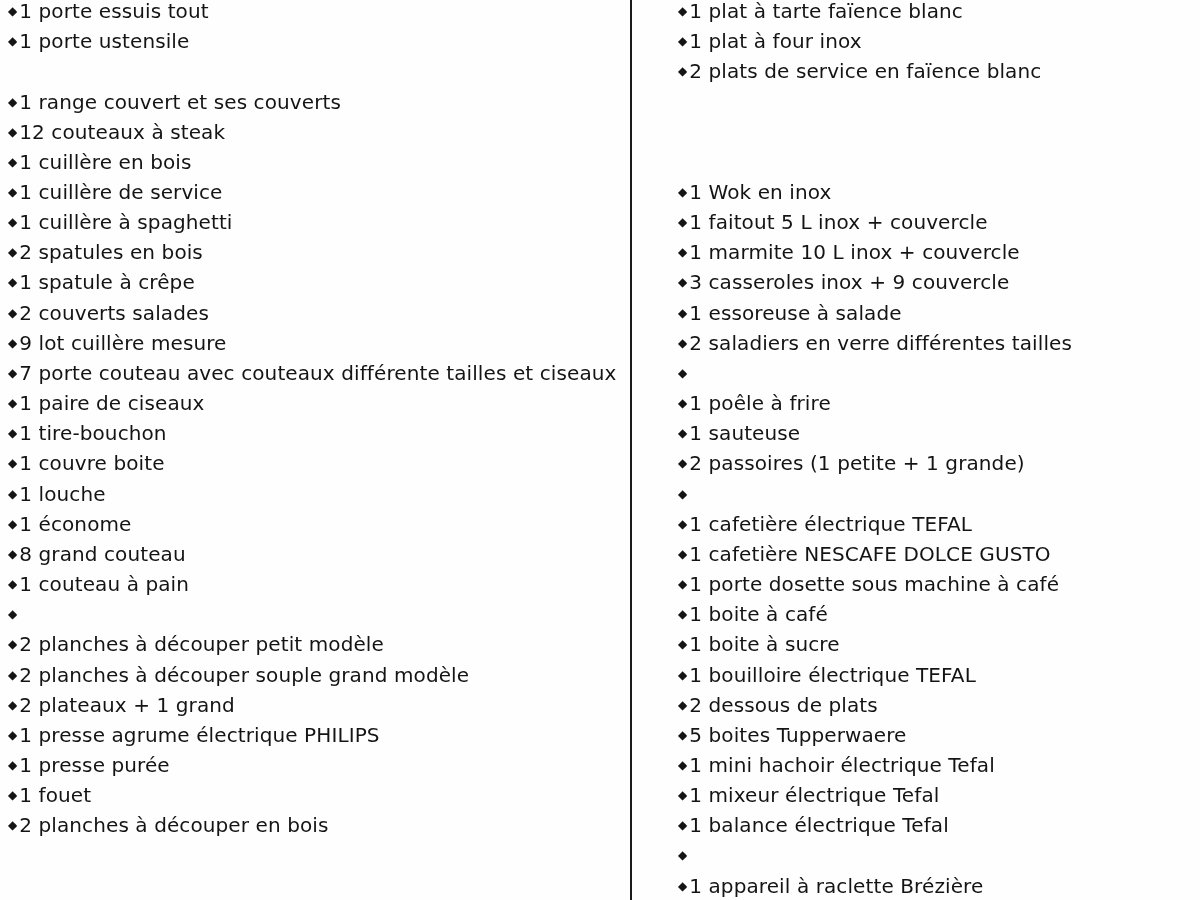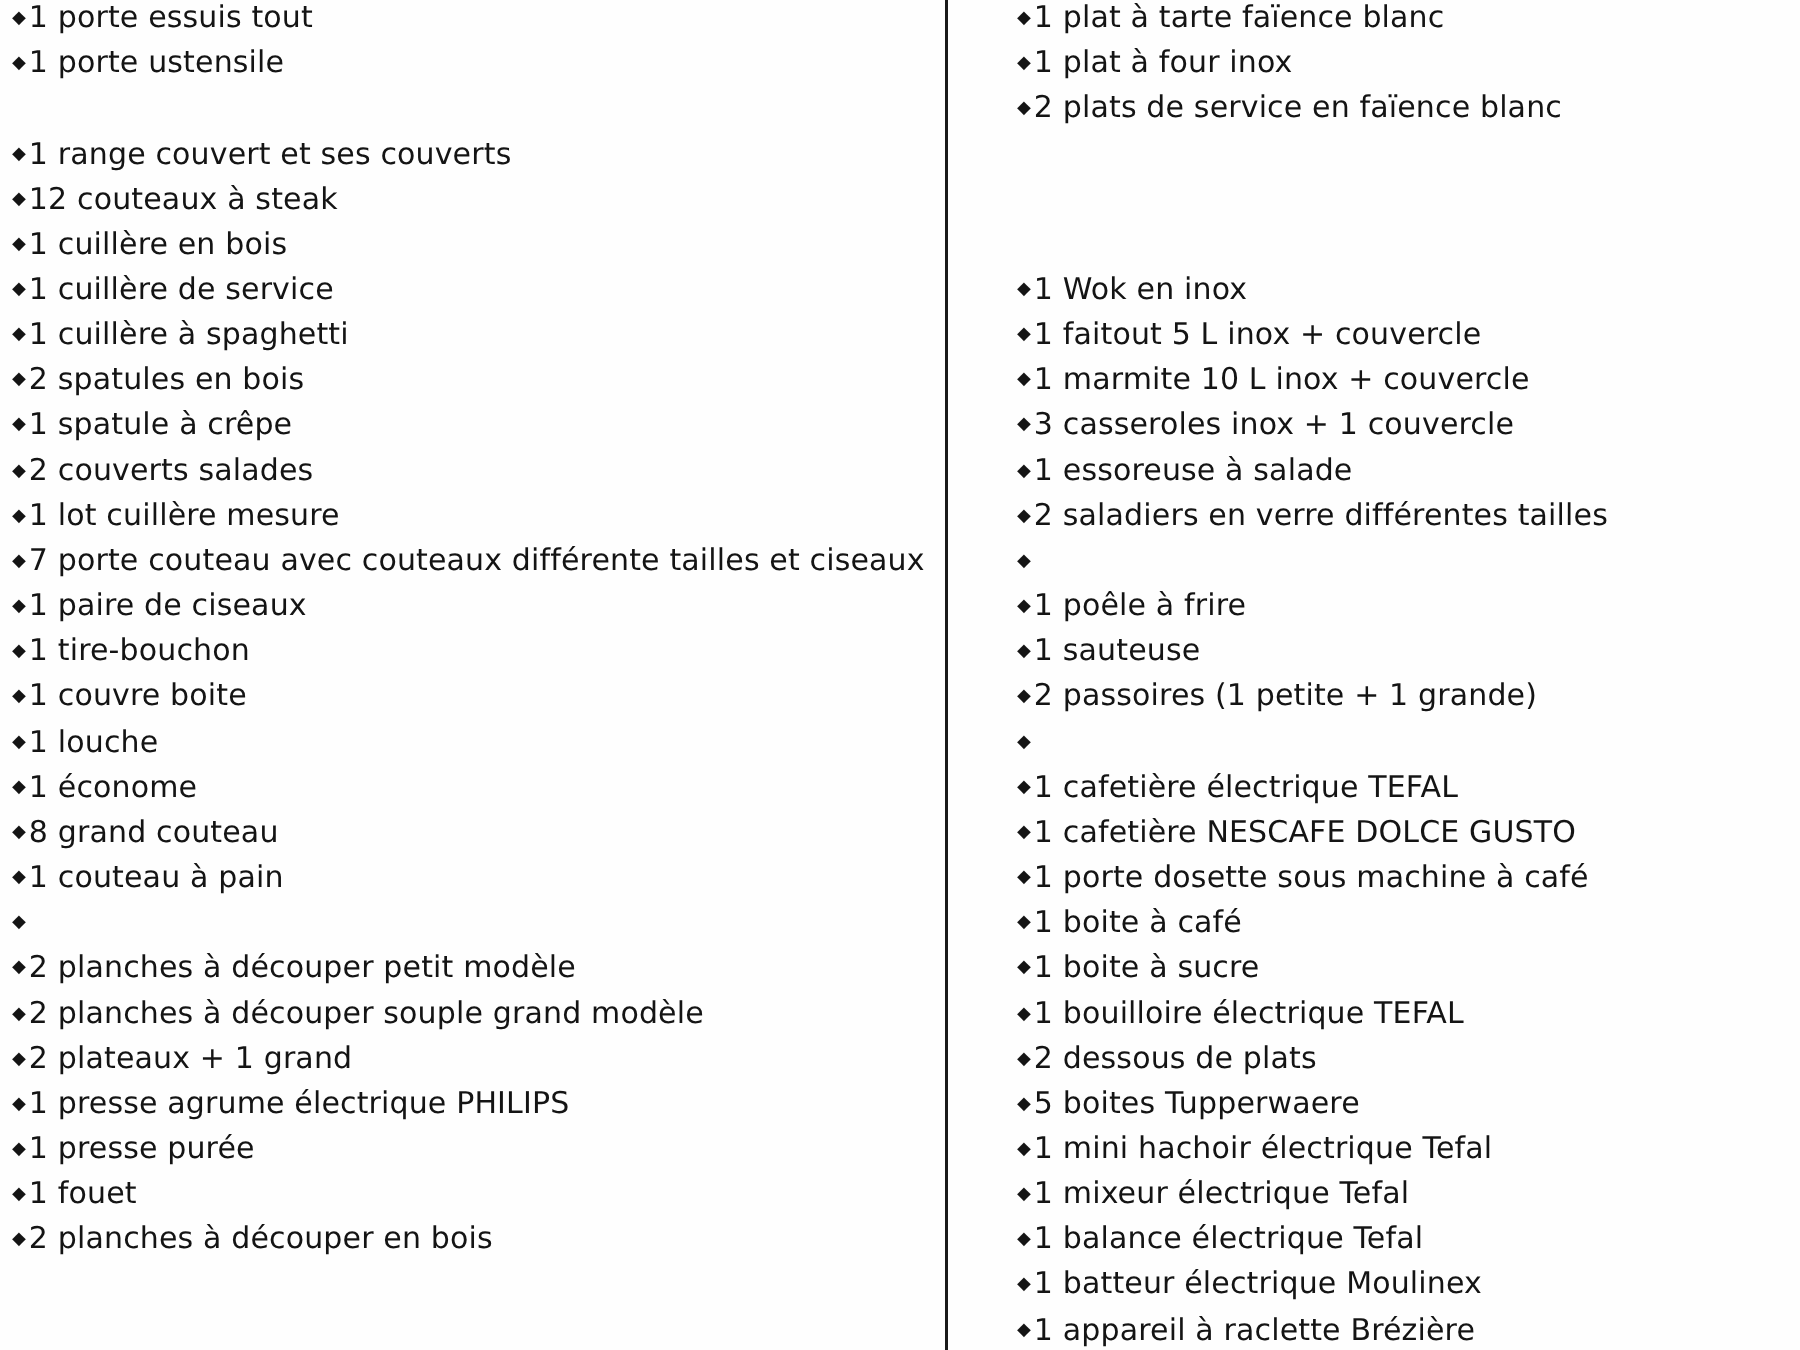--- a/index.html
+++ b/index.html
@@ -96,21 +96,21 @@
       <div class="row">
         <span class="bullet">◆</span>
         <span class="item-text">1 spatule à crêpe</span>
       </div>
       <div class="row">
         <span class="bullet">◆</span>
         <span class="item-text">2 couverts salades</span>
       </div>
       <div class="row">
         <span class="bullet">◆</span>
-        <span class="item-text">1 lot cuillère mesure</span>
+        <span class="item-text">9 lot cuillère mesure</span>
       </div>
       <div class="row">
         <span class="bullet">◆</span>
         <span class="item-text">7 porte couteau avec couteaux différente tailles et ciseaux</span>
       </div>
       <div class="row">
         <span class="bullet">◆</span>
         <span class="item-text">1 paire de ciseaux</span>
       </div>
       <div class="row">
@@ -197,21 +197,21 @@
       <div class="row">
         <span class="bullet">◆</span>
         <span class="item-text">1 faitout 5 L inox + couvercle</span>
       </div>
       <div class="row">
         <span class="bullet">◆</span>
         <span class="item-text">1 marmite 10 L inox + couvercle</span>
       </div>
       <div class="row">
         <span class="bullet">◆</span>
-        <span class="item-text">3 casseroles inox + 1 couvercle</span>
+        <span class="item-text">3 casseroles inox + 9 couvercle</span>
       </div>
       <div class="row">
         <span class="bullet">◆</span>
         <span class="item-text">1 essoreuse à salade</span>
       </div>
       <div class="row">
         <span class="bullet">◆</span>
         <span class="item-text">2 saladiers en verre différentes tailles</span>
       </div>
       <div class="row">
@@ -271,20 +271,19 @@
       <div class="row">
         <span class="bullet">◆</span>
         <span class="item-text">1 mixeur électrique Tefal</span>
       </div>
       <div class="row">
         <span class="bullet">◆</span>
         <span class="item-text">1 balance électrique Tefal</span>
       </div>
       <div class="row">
         <span class="bullet">◆</span>
-        <span class="item-text">1 batteur électrique Moulinex</span>
       </div>
       <div class="row">
         <span class="bullet">◆</span>
         <span class="item-text">1 appareil à raclette Brézière</span>
       </div>
     </div>
 </div>
 
 </body></html>

